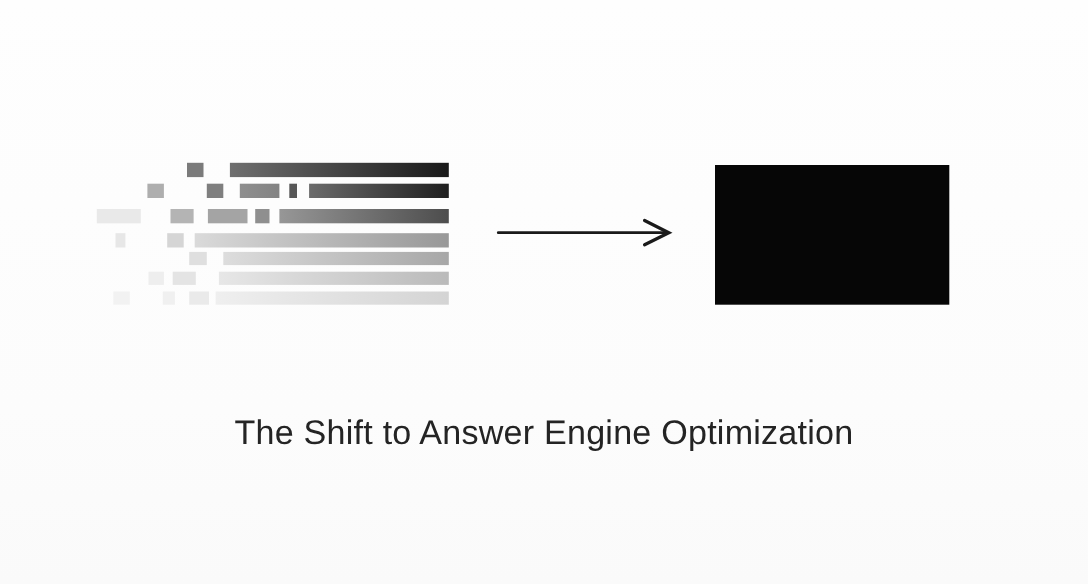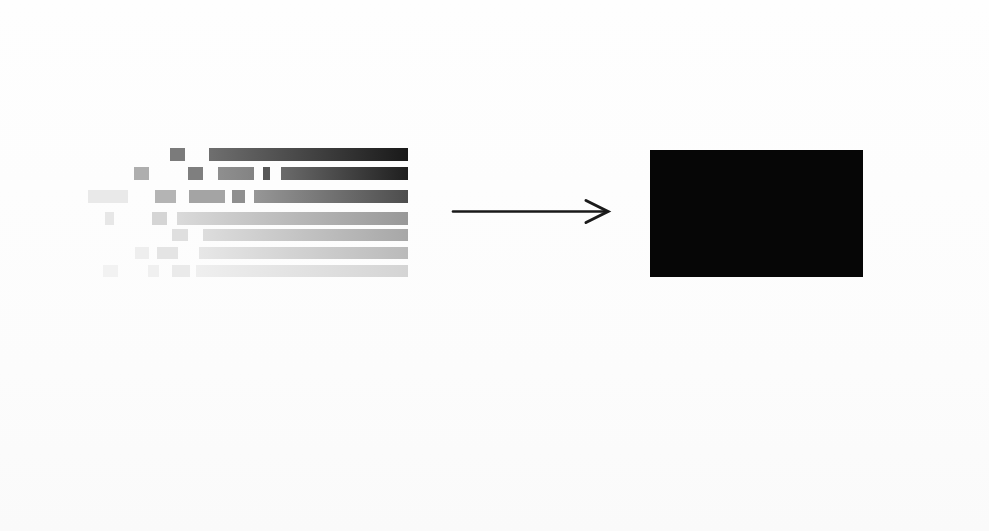--- a/index.html
+++ b/index.html
@@ -62,14 +62,15 @@
 
   <div class="arrow-wrap" style="left: 450px; top: 196px;">
     <svg width="162" height="32" viewBox="0 0 162 32">
       <line x1="3" y1="15.5" x2="155" y2="15.5" stroke-width="2.6" stroke-linecap="round" stroke="#1a1a1a"></line>
       <polyline points="136,4.5 158,15.5 136,26.5" fill="none" stroke-width="3" stroke-linecap="round" stroke-linejoin="miter" stroke="#1a1a1a"></polyline>
     </svg>
   </div>
 
   <div class="answer-block" style="left: 650px; top: 150px; width: 213px; height: 127px; background: rgb(6, 6, 6);"></div>
 
+  <div class="title" style="color: rgb(36, 36, 36);">The Shift to Answer Engine Optimization</div>
 
 </div>
 
 </body></html>

